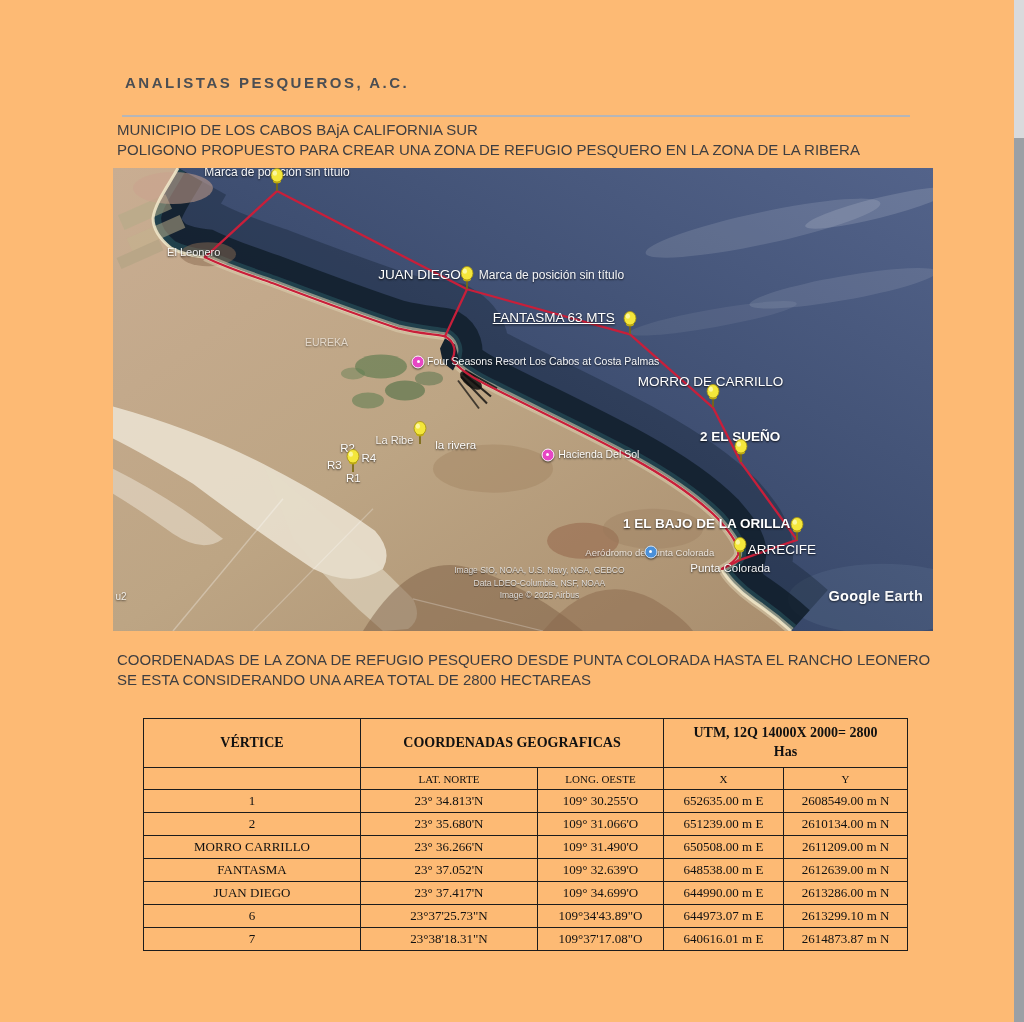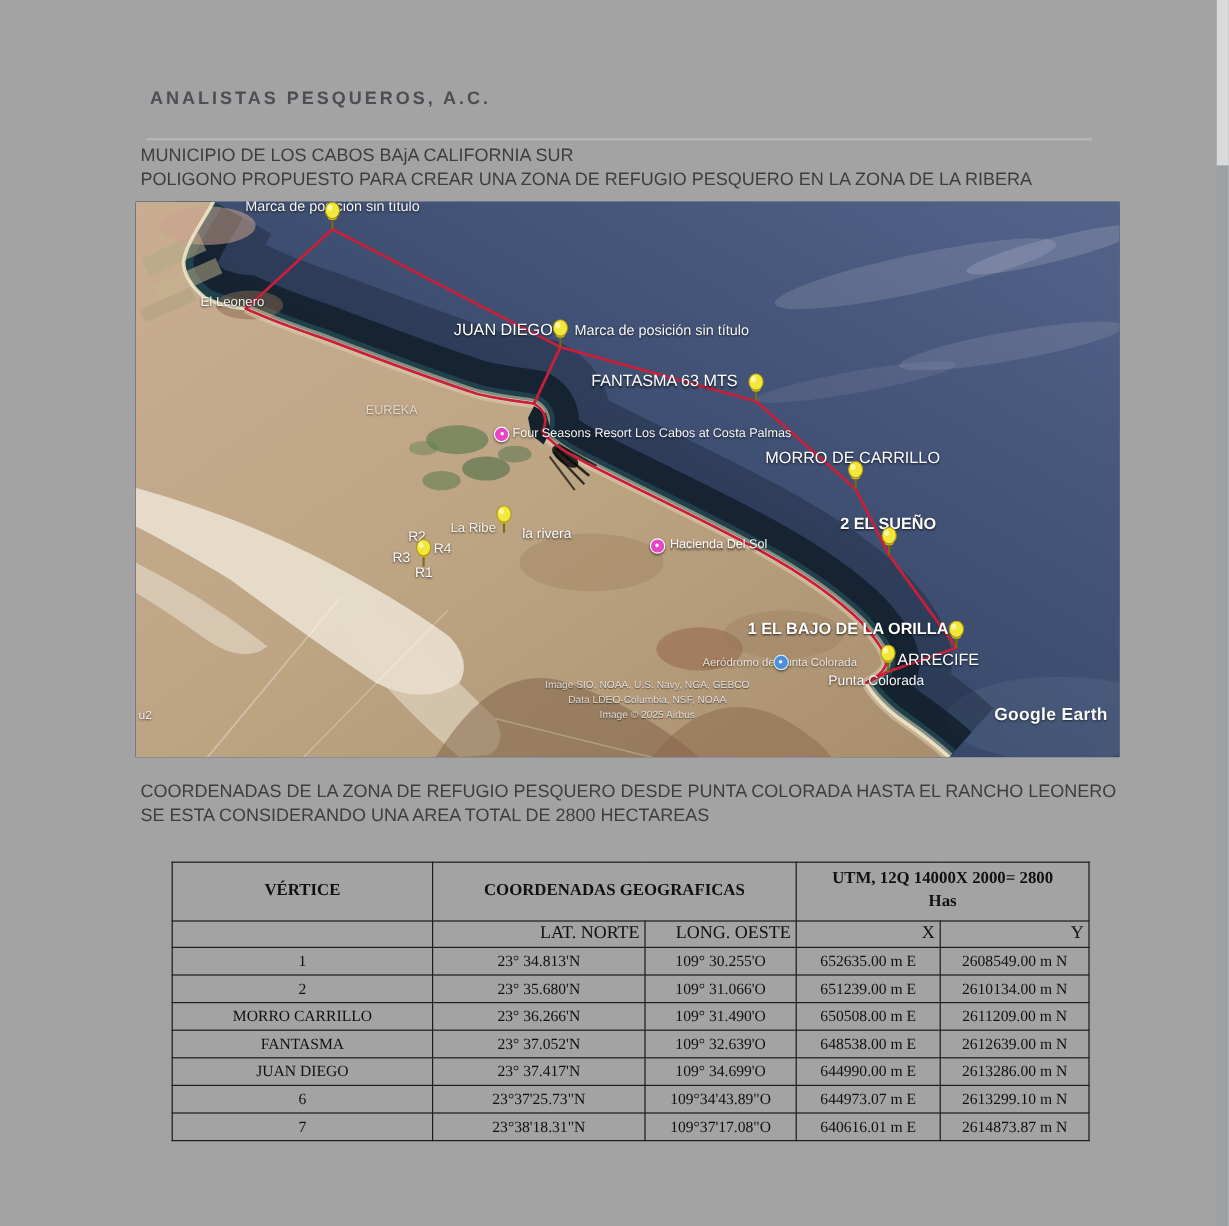--- a/index.html
+++ b/index.html
@@ -1,16 +1,16 @@
 <!DOCTYPE html>
 <html><head>
 <meta charset="utf-8">
 <style>
   html,body{margin:0;padding:0;background:#fff;}
-  .page{position:relative;width:1024px;height:1022px;background:#a3a3a3;overflow:hidden;
+  .page{position:relative;width:1024px;height:1022px;background:#fdba74;overflow:hidden;
         font-family:"Liberation Sans",sans-serif;}
   
   .edge-strip{position:absolute;right:0;width:10px;}
   .edge-strip.light{top:0;height:138px;background:#d9dadc;}
   .edge-strip.dark{top:138px;height:884px;background:#9ba0a5;}
 
   
   .org-name{position:absolute;left:125px;top:74px;font-size:15px;font-weight:bold;
             letter-spacing:2.5px;color:#4b4e53;}
   .logo{position:absolute;left:714px;top:45px;width:88px;height:62px;}
@@ -44,21 +44,21 @@
   .map-watermark .e{font-weight:bold;opacity:.95;}
   .route-line{stroke:var(--route-color,#c81f3a);stroke-width:2.3;fill:none;
        stroke-linejoin:round;stroke-linecap:round;}
 
   
   table.coords{position:absolute;left:143px;top:718px;width:764px;border-collapse:collapse;
        font-family:"Liberation Serif",serif;color:#111;table-layout:fixed;}
   table.coords th,table.coords td{border:1.5px solid #1c1c1c;padding:0 4px;text-align:center;
        overflow:hidden;white-space:nowrap;}
   table.coords tr.h1 th{height:48px;font-size:14px;font-weight:bold;}
-  table.coords tr.h2 th{height:21px;font-size:15px;font-weight:normal;text-align:right;}
+  table.coords tr.h2 th{height:21px;font-size:11px;font-weight:normal;}
   table.coords td{height:22px;font-size:13px;font-weight:normal;}
   table.coords .utm-h div{line-height:1.35;}
 </style>
 </head>
 <body>
 
 <div class="page">
 
   <div class="org-name">ANALISTAS PESQUEROS, A.C.</div>
   <div class="head-rule"></div>
@@ -146,21 +146,21 @@
       </div>
       <div class="map-watermark">
         <span class="g">Google</span>
         <span class="e">Earth</span>
       </div>
       <div class="map-label" style="left:0.3%;top:91.3%;font-size:10px;opacity:.8">u2</div>
     <div class="map-label" style="left: 20%; top: -0.4%; font-size: 12px; opacity: 0.95; transform: translateX(-50%);">Marca de posición sin título</div>
         <div class="map-label" style="left: 6.6%; top: 16.8%; font-size: 11px; opacity: 0.9;">El Leonero</div>
         <div class="map-label" style="left: 42.4%; top: 21.6%; font-size: 13.5px; opacity: 1; transform: translateX(-100%);">JUAN DIEGO</div>
         <div class="map-label" style="left: 44.6%; top: 21.9%; font-size: 12px; opacity: 0.95;">Marca de posición sin título</div>
-        <div class="map-label" style="left: 46.3%; top: 30.9%; font-size: 13.5px; opacity: 1;">FANTASMA 63 MTS</div>
+        <div class="map-label" style="left: 46.3%; top: 30.9%; font-size: 13.5px; opacity: 1; text-decoration: underline;">FANTASMA 63 MTS</div>
         <div class="map-label" style="left: 23.4%; top: 36.6%; font-size: 10.5px; opacity: 0.55;">EUREKA</div>
         <div class="map-label" style="left: 38.3%; top: 40.7%; font-size: 10.5px; opacity: 0.95;">Four Seasons Resort Los Cabos at Costa Palmas</div>
         <div class="map-label" style="left: 64%; top: 44.8%; font-size: 13.5px; opacity: 1;">MORRO DE CARRILLO</div>
         <div class="map-label" style="left: 71.6%; top: 56.6%; font-size: 13.5px; opacity: 1; font-weight: bold;">2 EL SUEÑO</div>
         <div class="map-label" style="left: 32%; top: 57.4%; font-size: 11px; opacity: 0.85;">La Ribe</div>
         <div class="map-label" style="left: 39.3%; top: 58.5%; font-size: 11.5px; opacity: 0.95;">la rivera</div>
         <div class="map-label" style="left: 27.7%; top: 59.2%; font-size: 11.5px; opacity: 0.95;">R2</div>
         <div class="map-label" style="left: 54.3%; top: 60.6%; font-size: 10.5px; opacity: 0.95;">Hacienda Del Sol</div>
         <div class="map-label" style="left: 30.3%; top: 61.4%; font-size: 11.5px; opacity: 0.95;">R4</div>
         <div class="map-label" style="left: 26.1%; top: 62.8%; font-size: 11.5px; opacity: 0.95;">R3</div>

